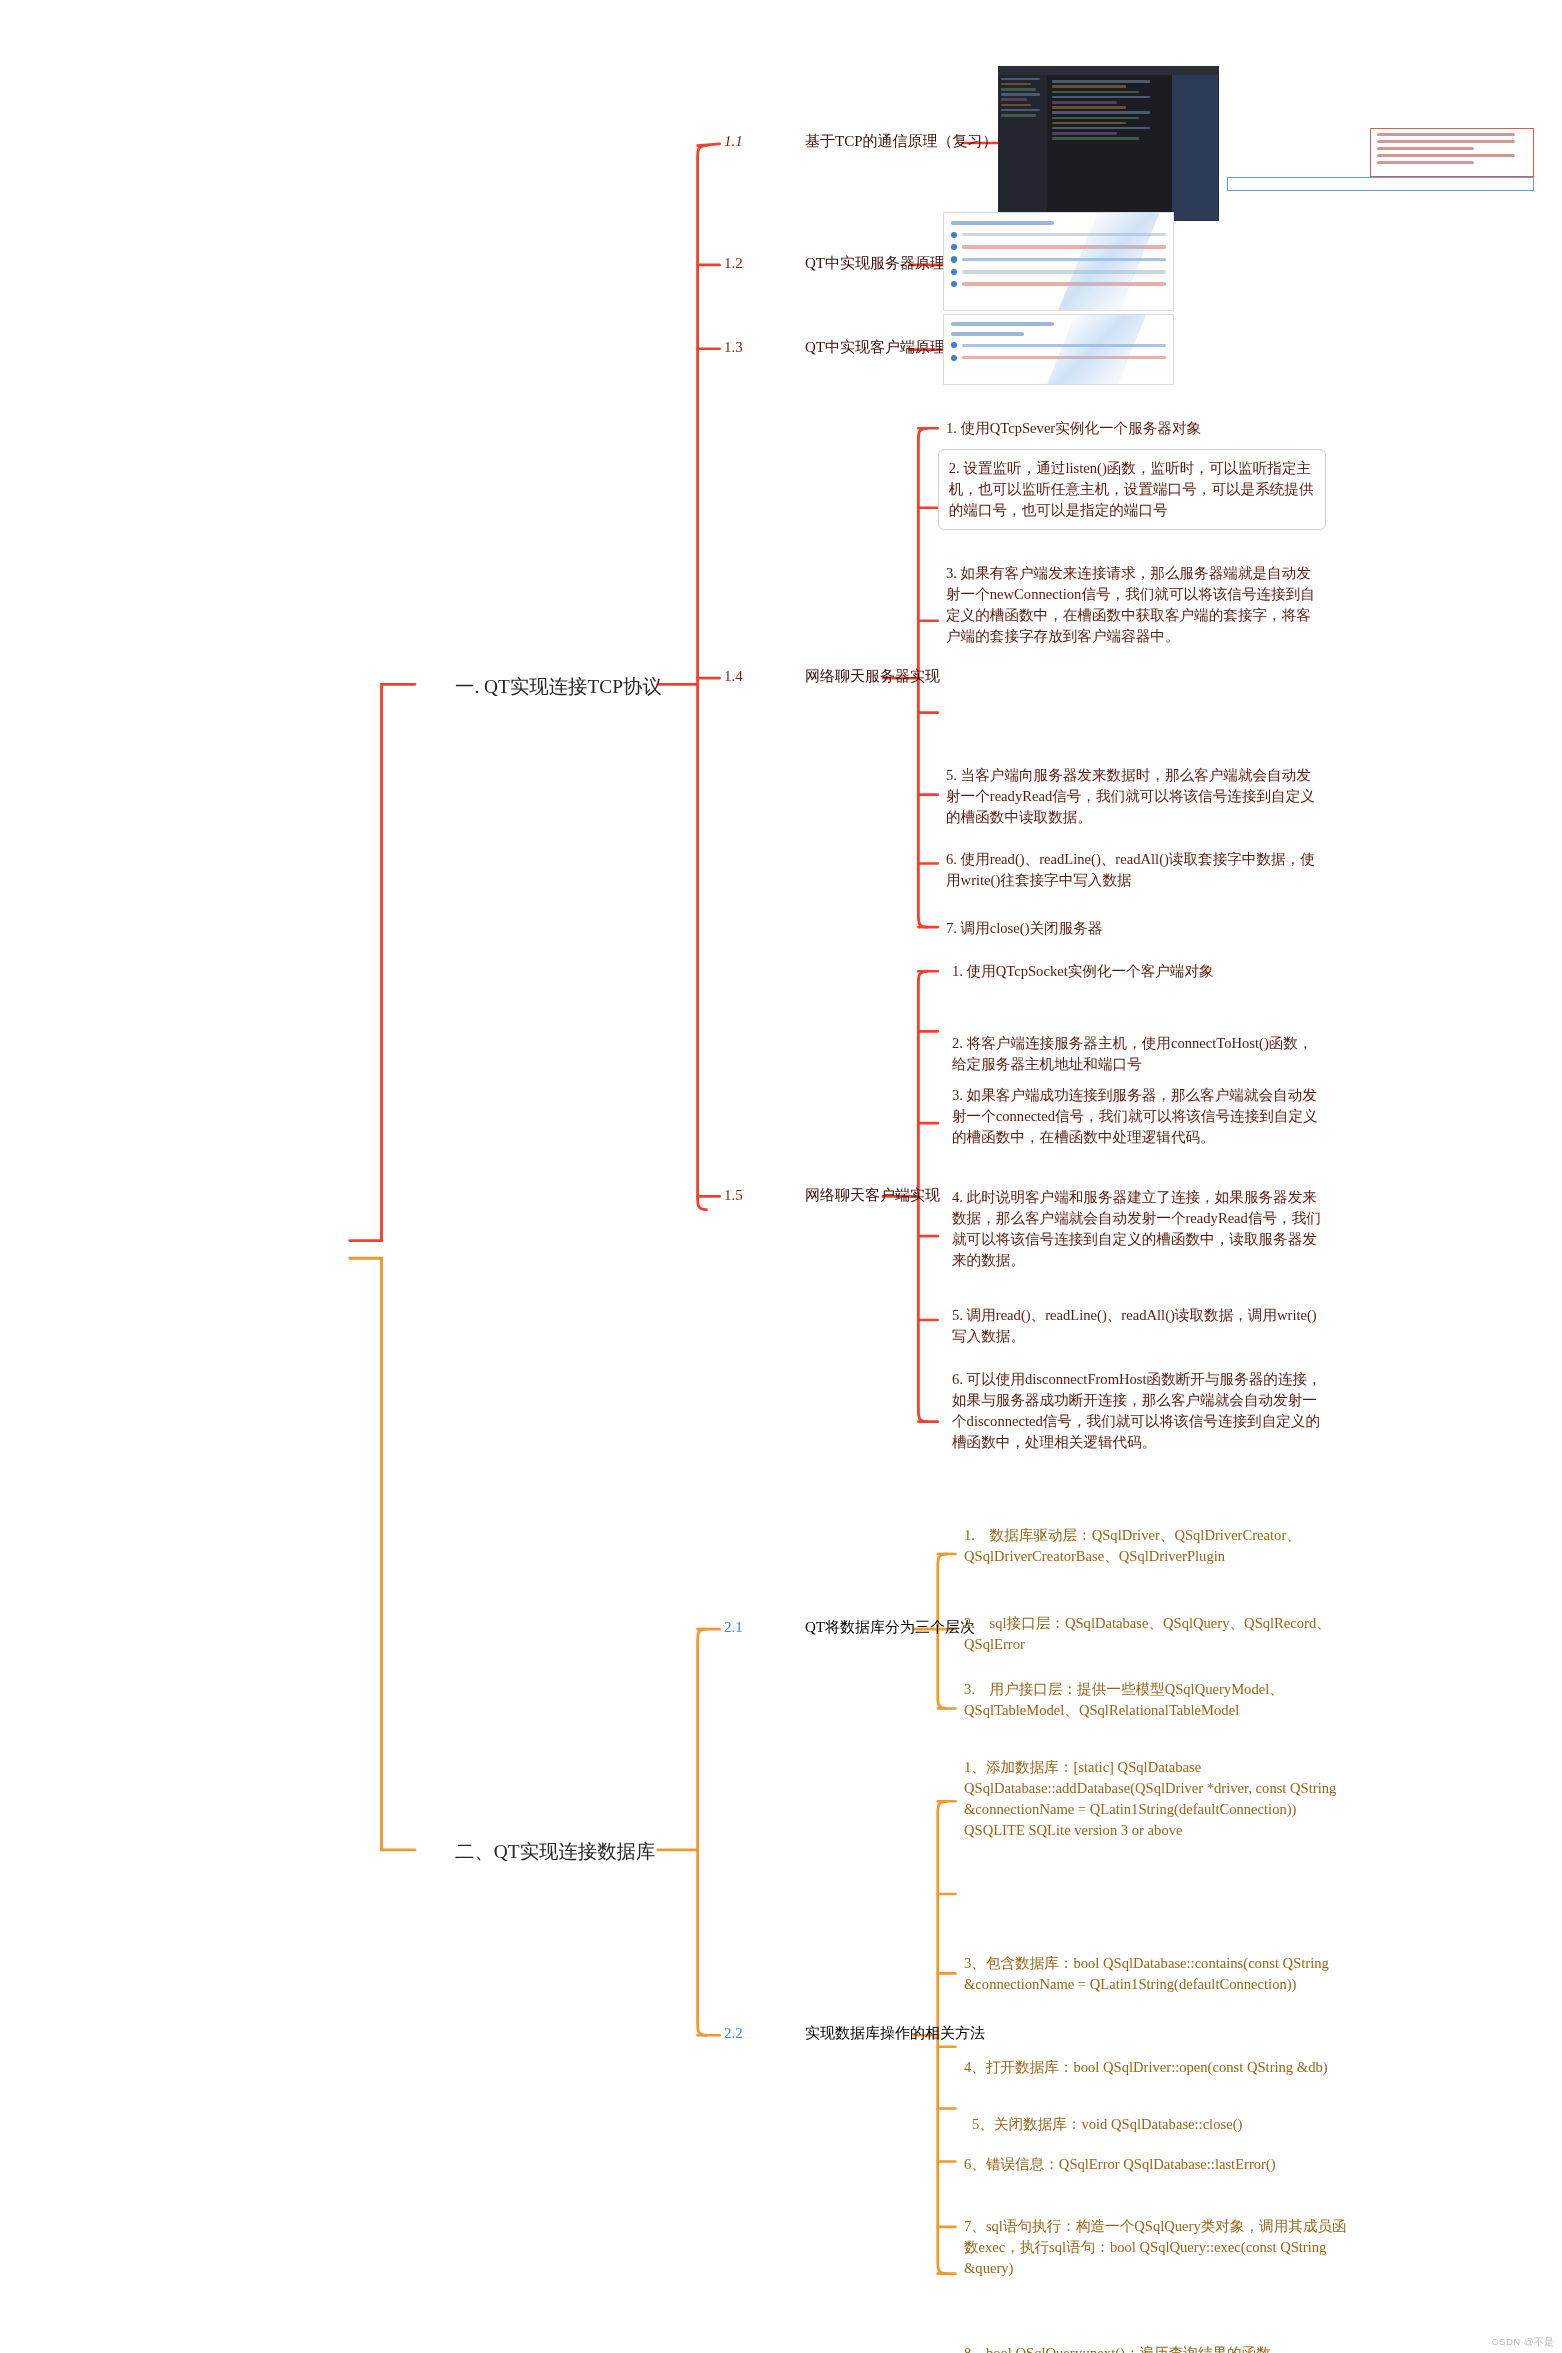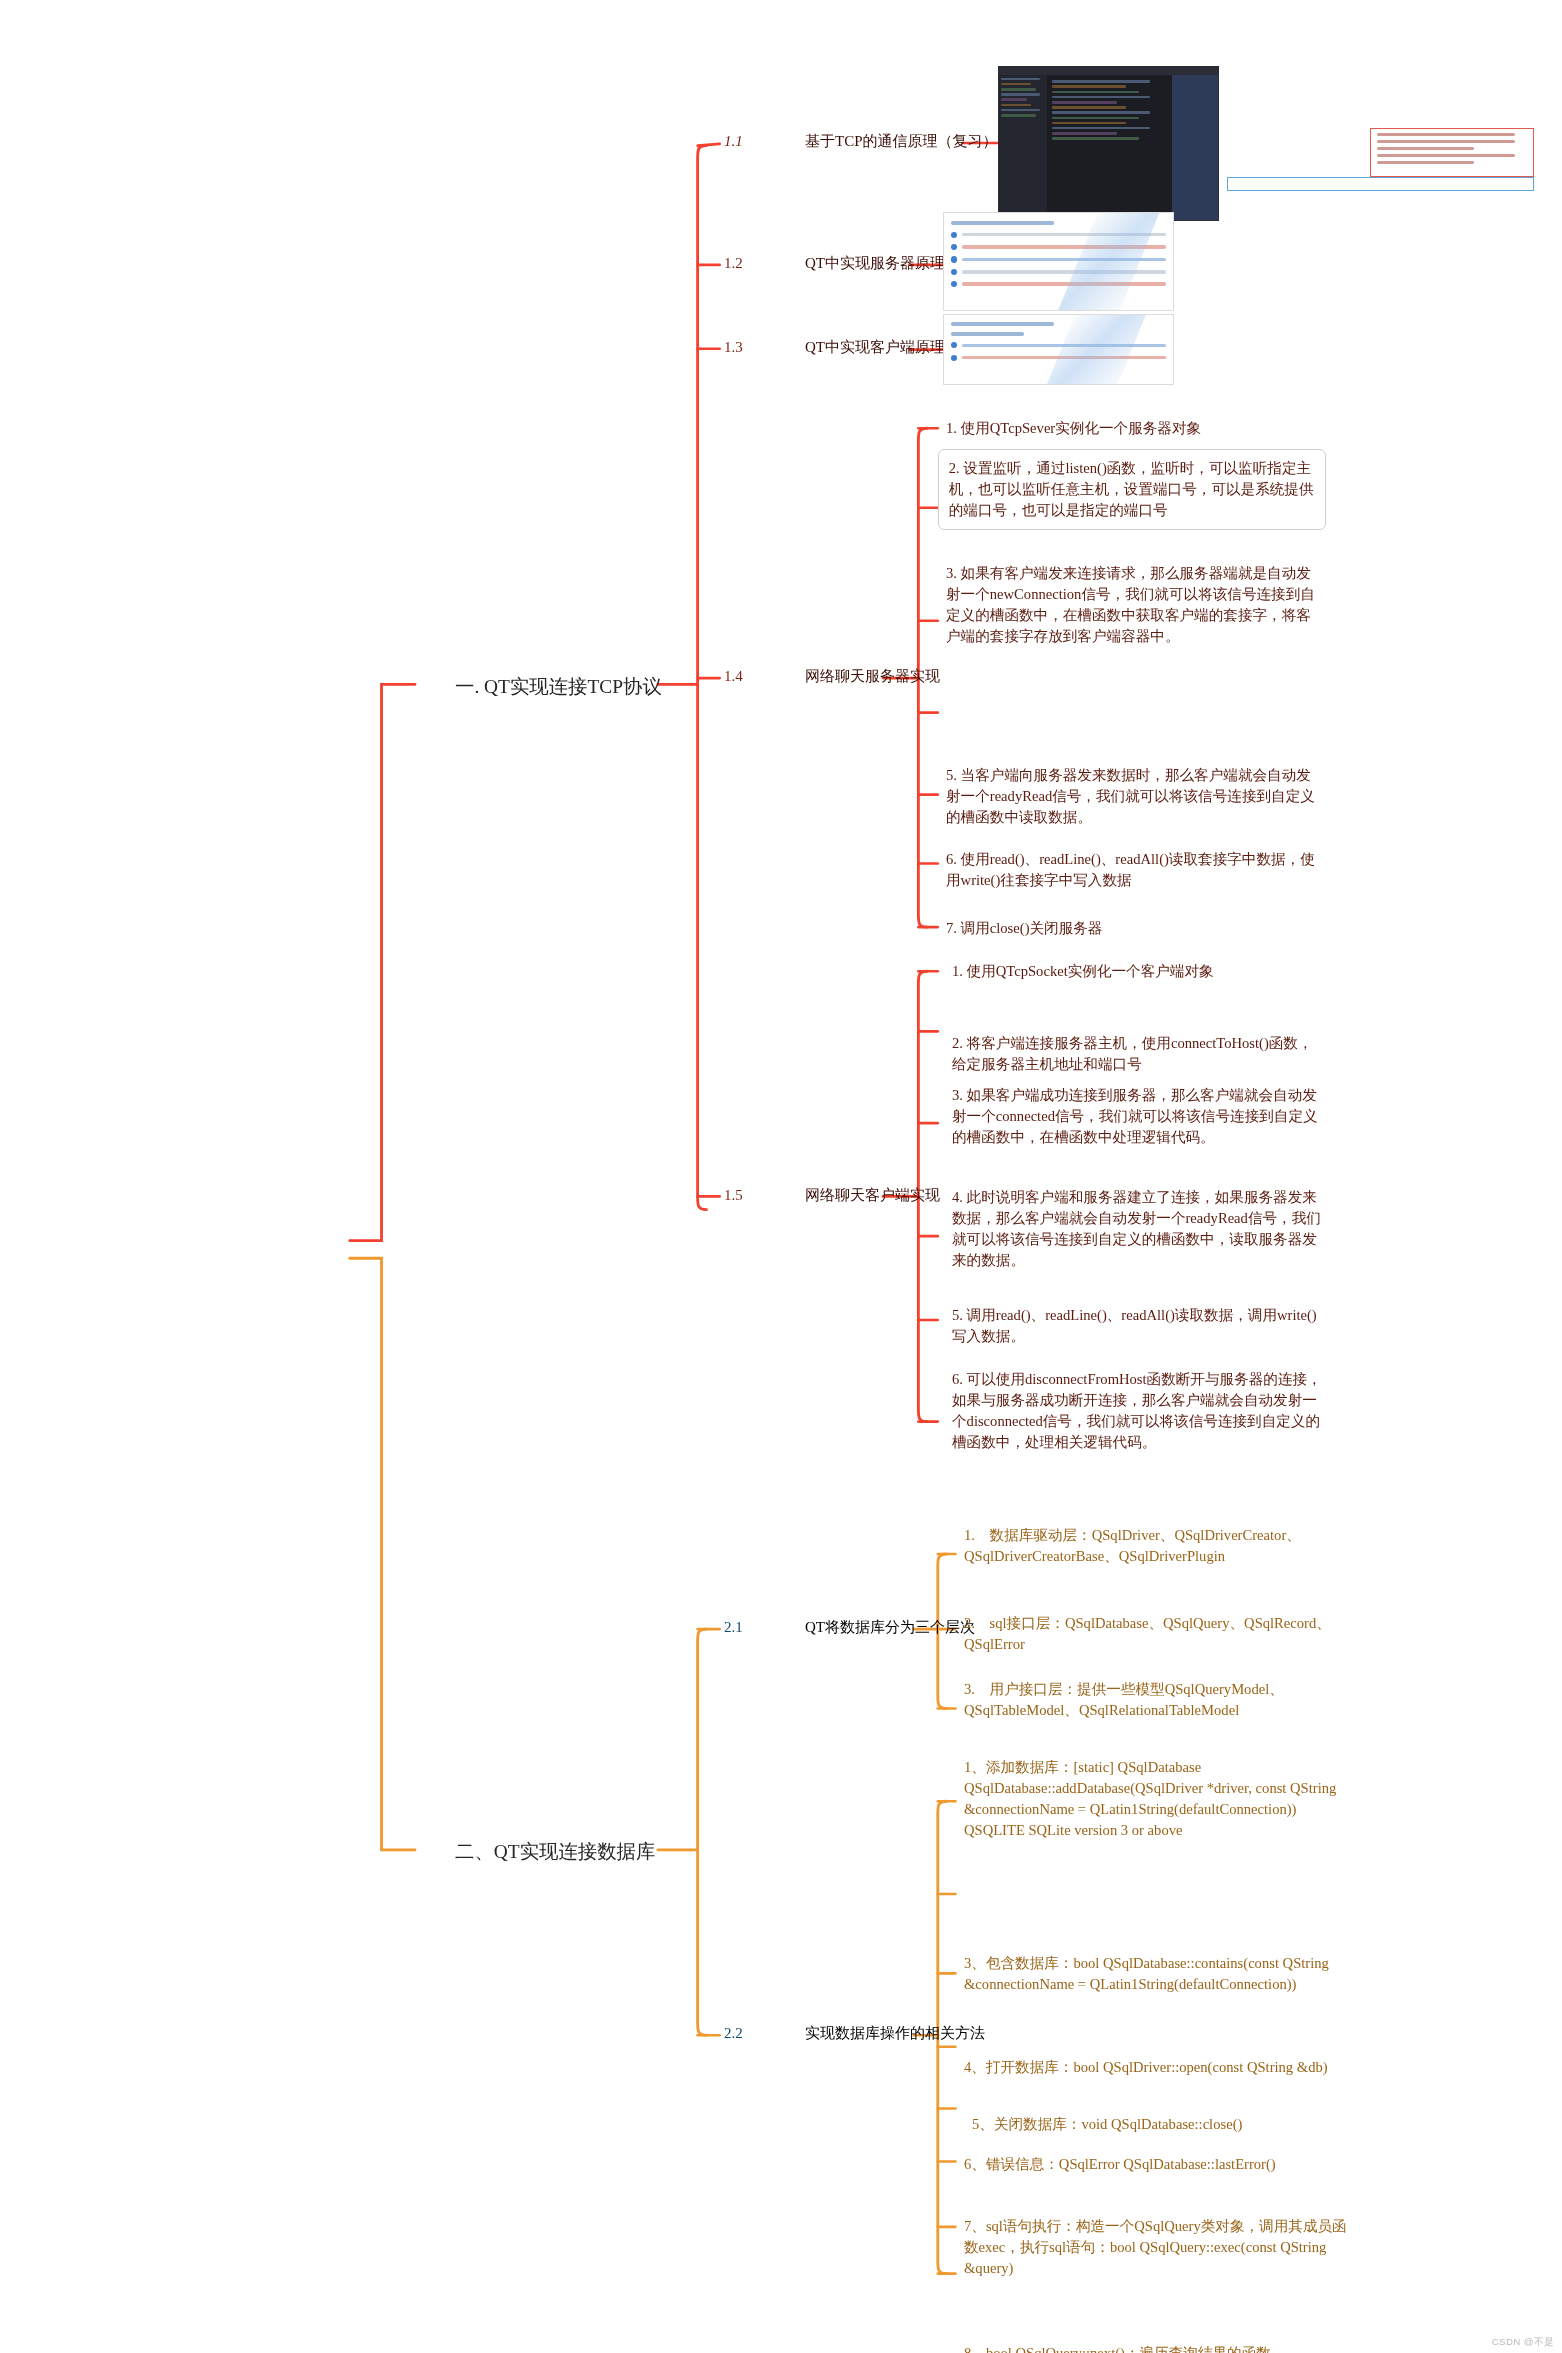--- a/index.html
+++ b/index.html
@@ -43,21 +43,21 @@
   .branch2 {
     display: flex;
     align-items: baseline;
     white-space: nowrap;
     font-size: 15px;
     font-family: "Liberation Serif", "DejaVu Serif", serif;
   }
   .branch2 .num { width: 37px; flex: none; }
   .branch2.red .num   { color: #7a1f12; font-style: italic; }
   .branch2.red .txt   { color: #3a0d06; }
-  .branch2.orange .num{ color: #0c4a6e; }
+  .branch2.orange .num{ color: #3b82f6; }
   .branch2.orange .txt{ color: #000000; }
   .branch2.plain .num { font-style: normal; }
 
   
   .leaf {
     font-size: 14.6px;
     line-height: 1.45;
     font-family: "Liberation Serif", "DejaVu Serif", serif;
   }
   .leaf.red    { color: #5a1a0d; }

